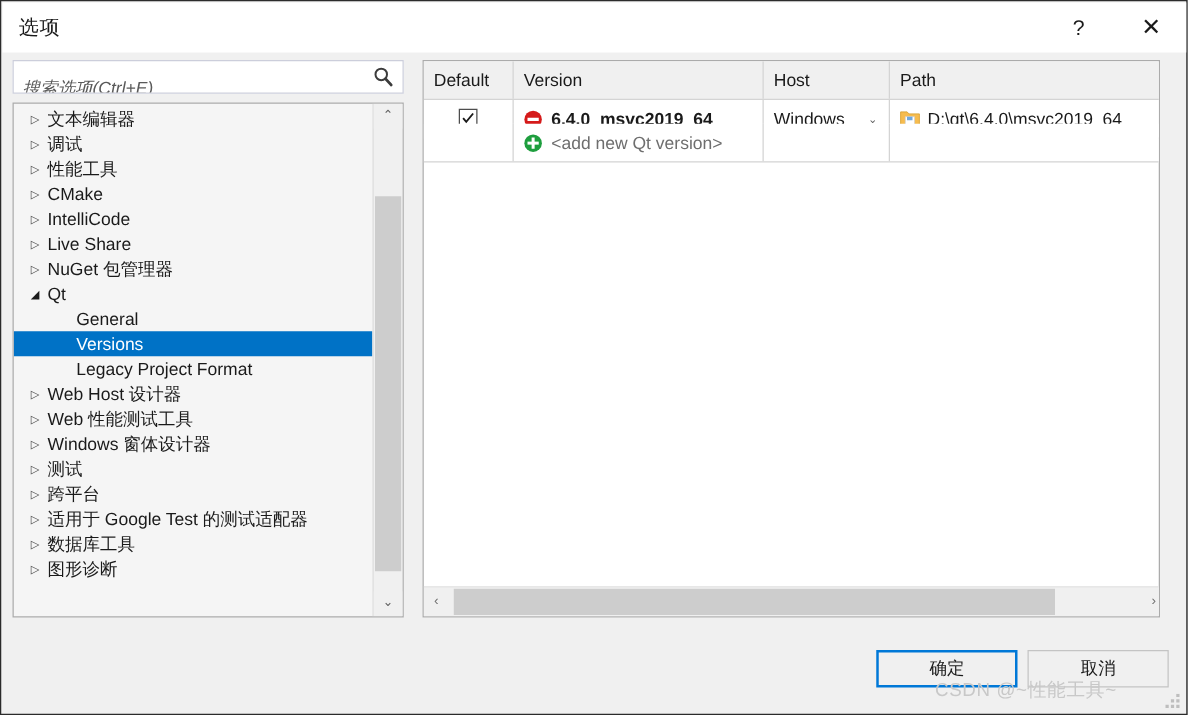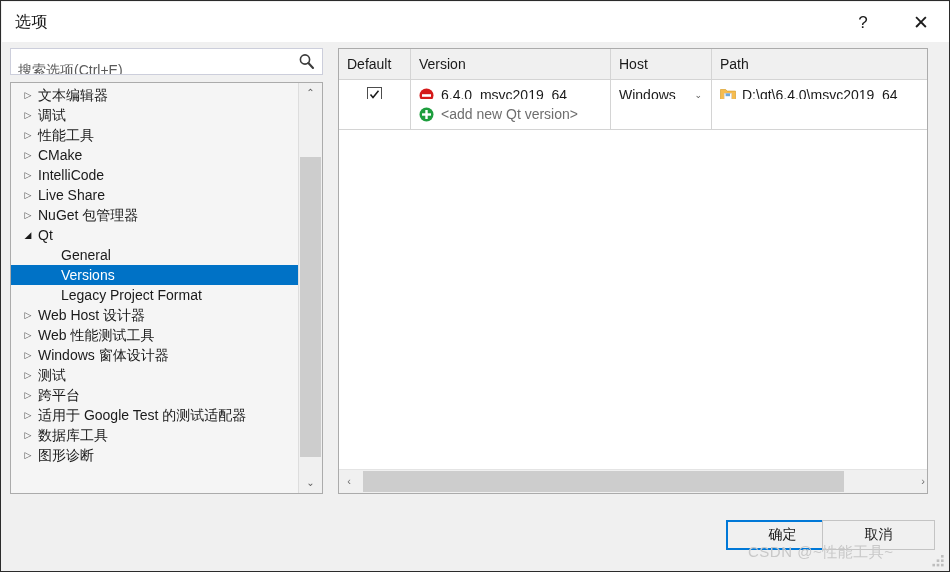--- a/index.html
+++ b/index.html
@@ -77,20 +77,21 @@
     width: 282px;
     height: 25px;
     box-sizing: border-box;
     border: none;
     outline: none;
     background: transparent;
     padding: 16px 4px 0 7px;
     font-family: "Liberation Sans", "DejaVu Sans", sans-serif;
     font-size: 14px;
     color: #1A1A1A;
+    font-style: italic;
   }
   #search-input::placeholder { color: #5A5A5A; opacity: 1; }
   #search-icon {
     position: absolute;
     right: 5px; top: 3px;
     width: 20px; height: 19px;
   }
 
   #tree-panel {
     position: absolute;
@@ -256,21 +257,21 @@
     left: 8px; top: 8px;
     width: 16px; height: 14px;
   }
   .cell-text {
     position: absolute;
     top: 0;
     height: 30px;
     line-height: 30px;
     left: 30px;
   }
-  #version-value { font-weight: normal; }
+  #version-value { font-weight: bold; }
   #add-version-text { color: #6E6E6E; }
   #host-value {
     position: absolute;
     left: 8px; top: 0;
     height: 30px; line-height: 30px;
   }
   #host-caret {
     position: absolute;
     right: 9px; top: 0;
     height: 30px; line-height: 30px;
@@ -318,21 +319,20 @@
     font-size: 14px;
     color: #1A1A1A;
     background: #F0F0F0;
     cursor: default;
     padding: 0;
   }
   #ok-button {
     left: 700px;
     border: 2px solid #0078D7;
     background: #F0F0F0;
-    margin-left: 25px;
   }
   #cancel-button {
     left: 821px;
     border: 1px solid #C4C4C4;
     background: #F0F0F0;
   }
 
   #watermark {
     position: absolute;
     left: 747px; top: 542px;

